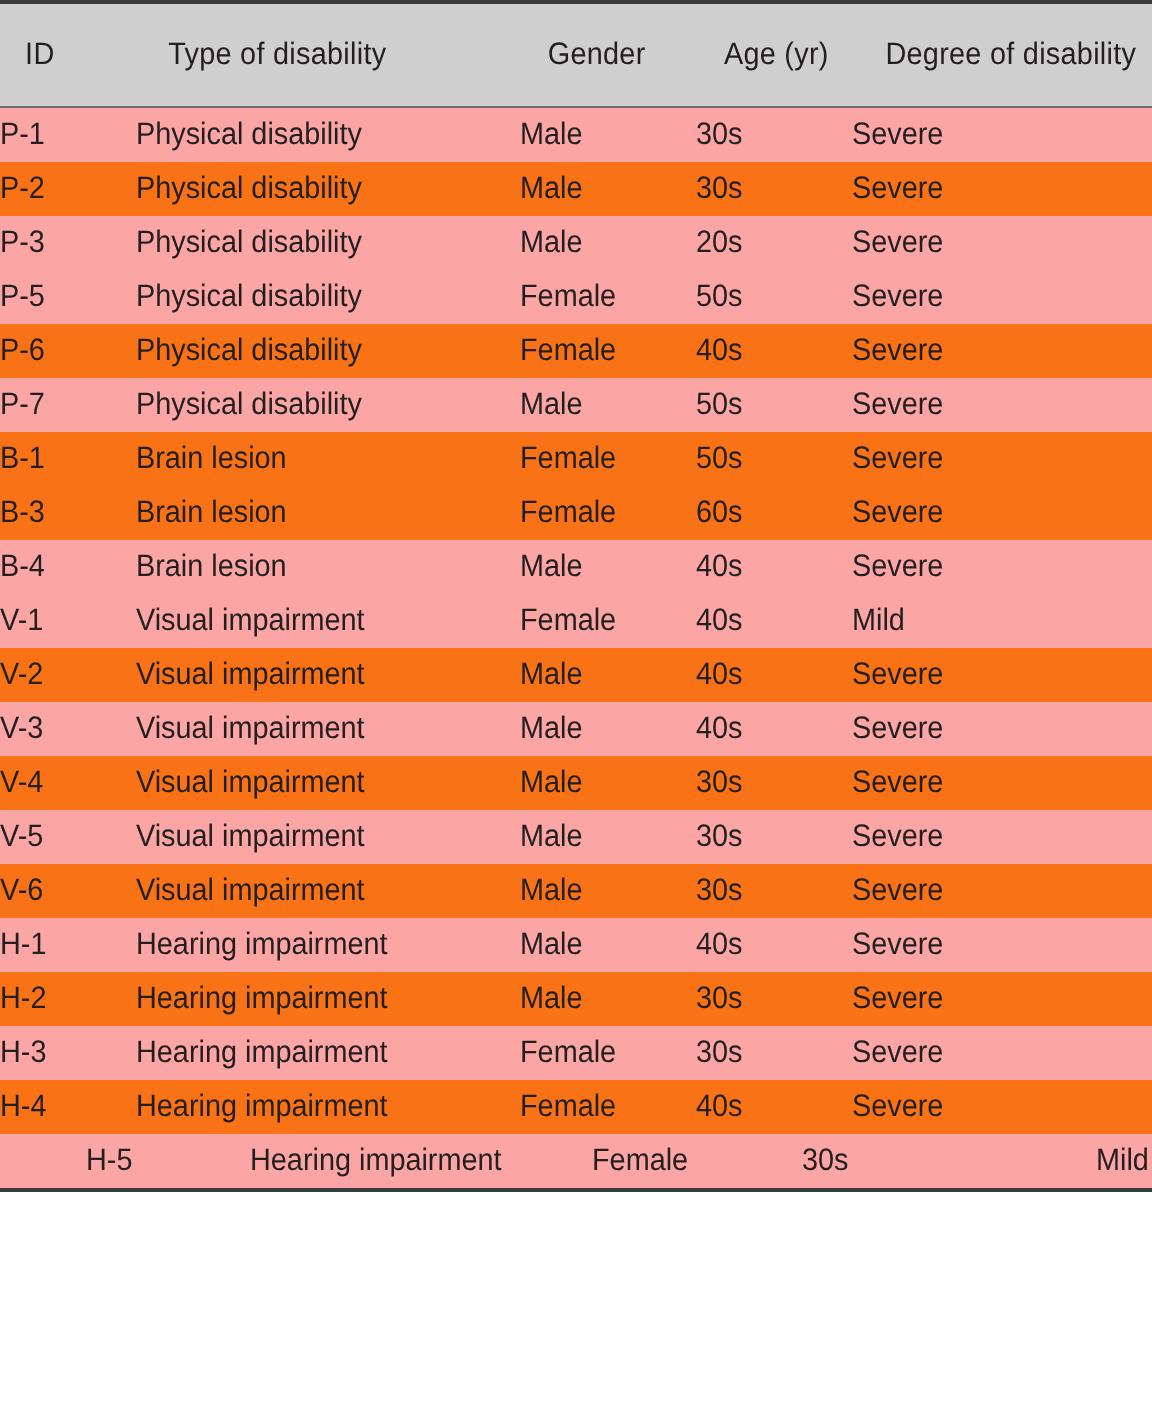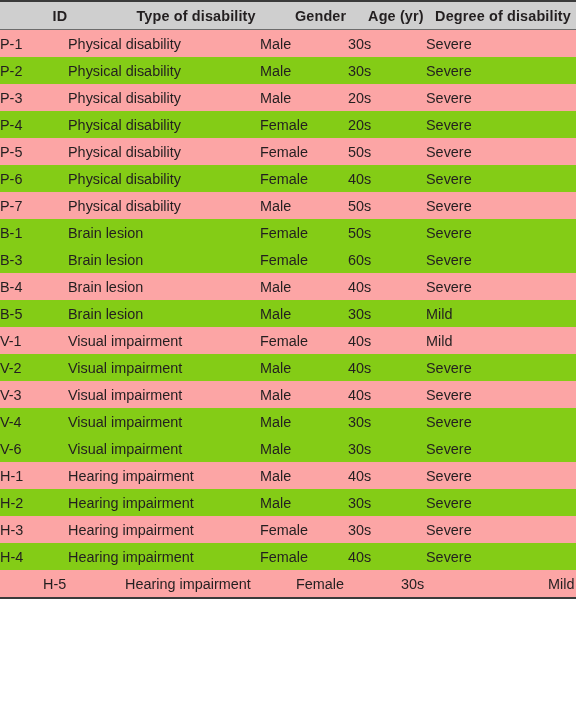--- a/index.html
+++ b/index.html
@@ -27,41 +27,41 @@
   col.col-type    { width: 192px; }
   col.col-gender  { width: 88px; }
   col.col-age     { width: 78px; }
   col.col-degree  { width: 150px; }
 
   
   #participants-table thead tr {
     background: #cfcfcf;
   }
   #participants-table thead th {
-    font-weight: bold;
-    text-align: right;
+    font-weight: normal;
+    text-align: left;
     height: 27px;
     line-height: 27px;
-    padding: 0;
+    padding: 12px;
     border-top: 2.5px solid #3a3a3a;
     border-bottom: 1.2px solid #6d6d6d;
     white-space: nowrap;
     letter-spacing: 0.15px;
   }
   #participants-table thead th .hdr-pad {
     display: inline-block;
     transform: scaleX(0.93);
   }
 
   
   #participants-table tbody tr {
     background: #fca5a5;
   }
   #participants-table tbody tr.shaded {
-    background: #84cc16;
+    background: #f97316;
   }
   #participants-table tbody tr.last-row td {
     border-bottom: 2.5px solid #3a3a3a;
     text-align: right;
   }
   #participants-table tbody td {
     height: 27px;
     line-height: 27px;
     padding: 0;
     text-align: left;
@@ -116,27 +116,20 @@
         <td class="c-age"><span class="cell-txt">30s</span></td>
         <td class="c-degree"><span class="cell-txt">Severe</span></td>
       </tr>
       <tr>
         <td class="c-id"><span class="cell-txt">P-3</span></td>
         <td class="c-type"><span class="cell-txt">Physical disability</span></td>
         <td class="c-gender"><span class="cell-txt">Male</span></td>
         <td class="c-age"><span class="cell-txt">20s</span></td>
         <td class="c-degree"><span class="cell-txt">Severe</span></td>
       </tr>
-      <tr class="shaded">
-        <td class="c-id"><span class="cell-txt">P-4</span></td>
-        <td class="c-type"><span class="cell-txt">Physical disability</span></td>
-        <td class="c-gender"><span class="cell-txt">Female</span></td>
-        <td class="c-age"><span class="cell-txt">20s</span></td>
-        <td class="c-degree"><span class="cell-txt">Severe</span></td>
-      </tr>
       <tr>
         <td class="c-id"><span class="cell-txt">P-5</span></td>
         <td class="c-type"><span class="cell-txt">Physical disability</span></td>
         <td class="c-gender"><span class="cell-txt">Female</span></td>
         <td class="c-age"><span class="cell-txt">50s</span></td>
         <td class="c-degree"><span class="cell-txt">Severe</span></td>
       </tr>
       <tr class="shaded">
         <td class="c-id"><span class="cell-txt">P-6</span></td>
         <td class="c-type"><span class="cell-txt">Physical disability</span></td>
@@ -165,50 +158,50 @@
         <td class="c-age"><span class="cell-txt">60s</span></td>
         <td class="c-degree"><span class="cell-txt">Severe</span></td>
       </tr>
       <tr>
         <td class="c-id"><span class="cell-txt">B-4</span></td>
         <td class="c-type"><span class="cell-txt">Brain lesion</span></td>
         <td class="c-gender"><span class="cell-txt">Male</span></td>
         <td class="c-age"><span class="cell-txt">40s</span></td>
         <td class="c-degree"><span class="cell-txt">Severe</span></td>
       </tr>
-      <tr class="shaded">
-        <td class="c-id"><span class="cell-txt">B-5</span></td>
-        <td class="c-type"><span class="cell-txt">Brain lesion</span></td>
-        <td class="c-gender"><span class="cell-txt">Male</span></td>
-        <td class="c-age"><span class="cell-txt">30s</span></td>
+      <tr>
+        <td class="c-id"><span class="cell-txt">V-1</span></td>
+        <td class="c-type"><span class="cell-txt">Visual impairment</span></td>
+        <td class="c-gender"><span class="cell-txt">Female</span></td>
+        <td class="c-age"><span class="cell-txt">40s</span></td>
         <td class="c-degree"><span class="cell-txt">Mild</span></td>
       </tr>
-      <tr>
-        <td class="c-id"><span class="cell-txt">V-1</span></td>
-        <td class="c-type"><span class="cell-txt">Visual impairment</span></td>
-        <td class="c-gender"><span class="cell-txt">Female</span></td>
-        <td class="c-age"><span class="cell-txt">40s</span></td>
-        <td class="c-degree"><span class="cell-txt">Mild</span></td>
-      </tr>
       <tr class="shaded">
         <td class="c-id"><span class="cell-txt">V-2</span></td>
         <td class="c-type"><span class="cell-txt">Visual impairment</span></td>
         <td class="c-gender"><span class="cell-txt">Male</span></td>
         <td class="c-age"><span class="cell-txt">40s</span></td>
         <td class="c-degree"><span class="cell-txt">Severe</span></td>
       </tr>
       <tr>
         <td class="c-id"><span class="cell-txt">V-3</span></td>
         <td class="c-type"><span class="cell-txt">Visual impairment</span></td>
         <td class="c-gender"><span class="cell-txt">Male</span></td>
         <td class="c-age"><span class="cell-txt">40s</span></td>
         <td class="c-degree"><span class="cell-txt">Severe</span></td>
       </tr>
       <tr class="shaded">
         <td class="c-id"><span class="cell-txt">V-4</span></td>
+        <td class="c-type"><span class="cell-txt">Visual impairment</span></td>
+        <td class="c-gender"><span class="cell-txt">Male</span></td>
+        <td class="c-age"><span class="cell-txt">30s</span></td>
+        <td class="c-degree"><span class="cell-txt">Severe</span></td>
+      </tr>
+      <tr>
+        <td class="c-id"><span class="cell-txt">V-5</span></td>
         <td class="c-type"><span class="cell-txt">Visual impairment</span></td>
         <td class="c-gender"><span class="cell-txt">Male</span></td>
         <td class="c-age"><span class="cell-txt">30s</span></td>
         <td class="c-degree"><span class="cell-txt">Severe</span></td>
       </tr>
       <tr class="shaded">
         <td class="c-id"><span class="cell-txt">V-6</span></td>
         <td class="c-type"><span class="cell-txt">Visual impairment</span></td>
         <td class="c-gender"><span class="cell-txt">Male</span></td>
         <td class="c-age"><span class="cell-txt">30s</span></td>

